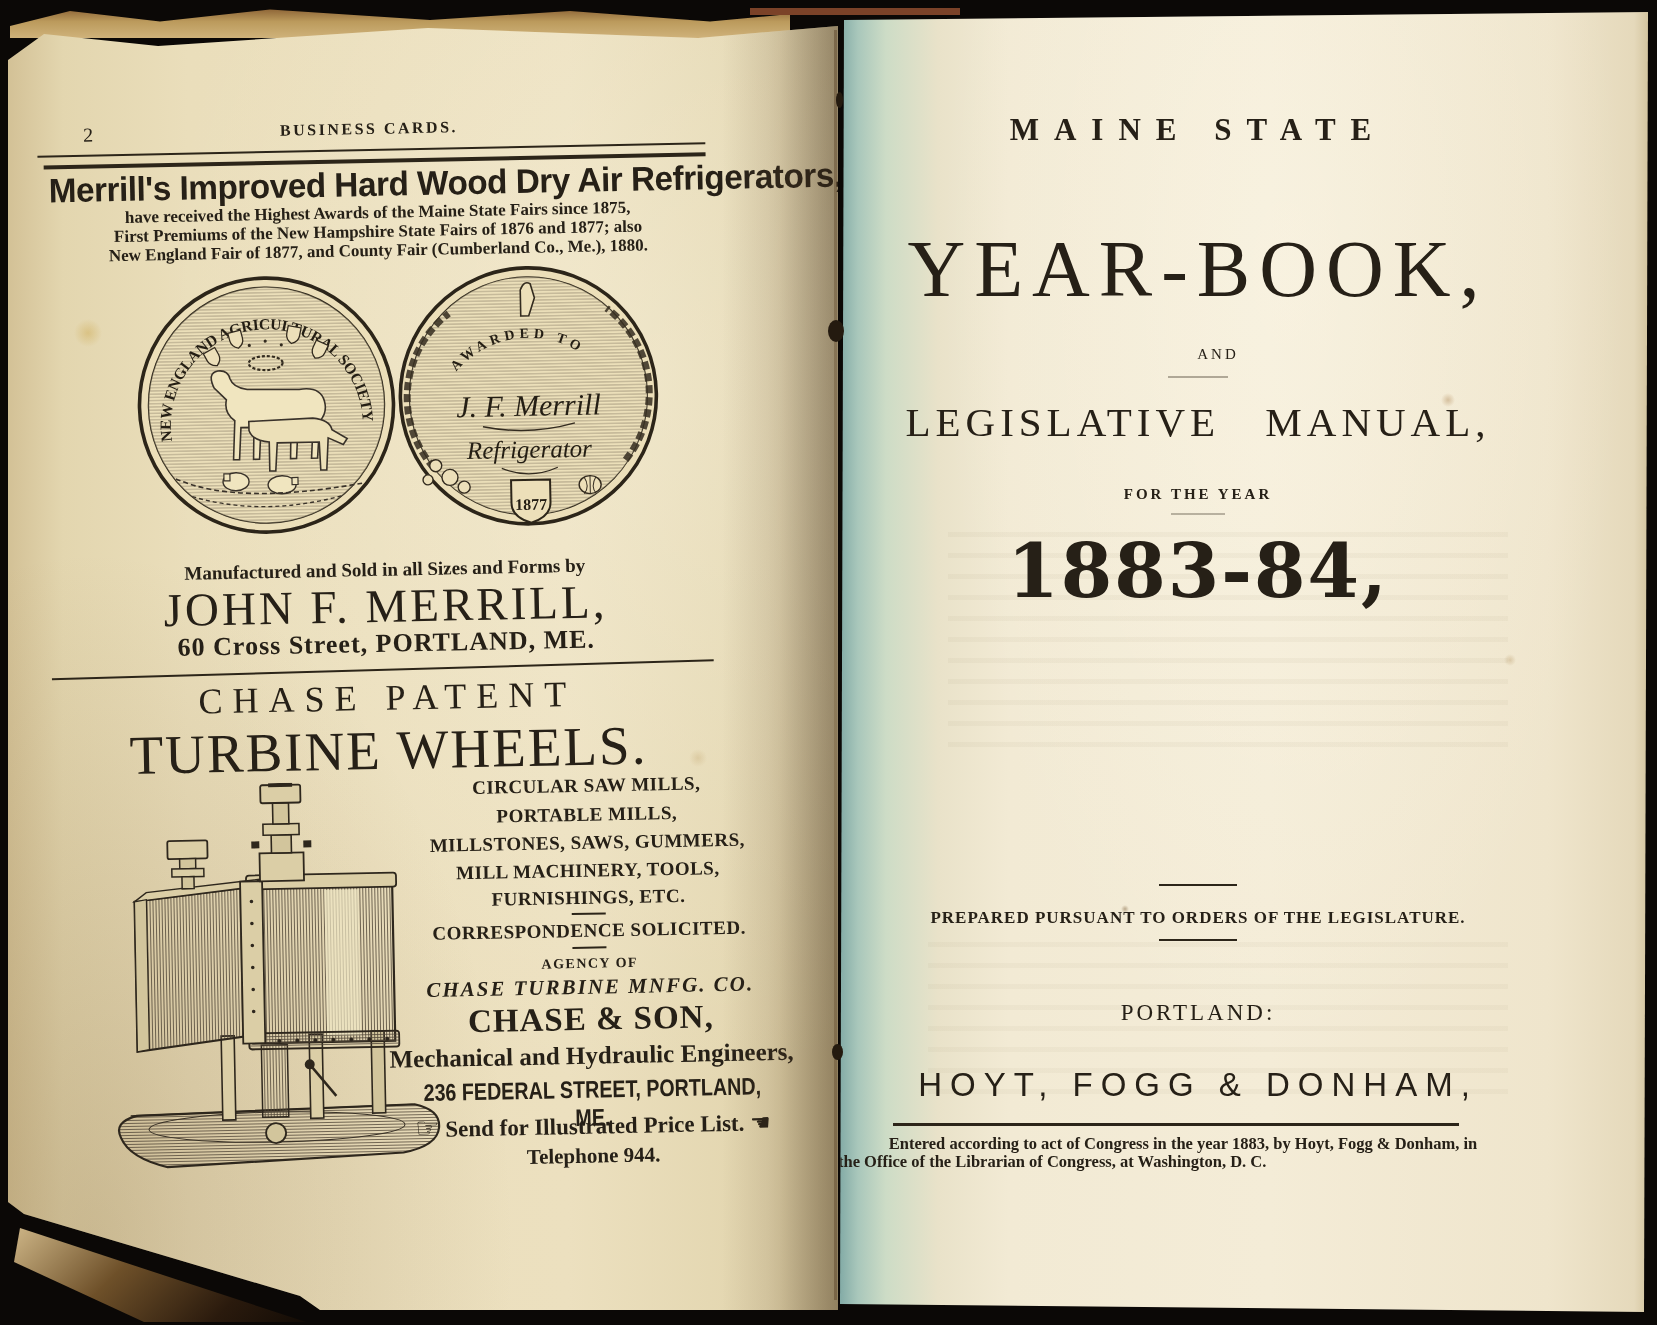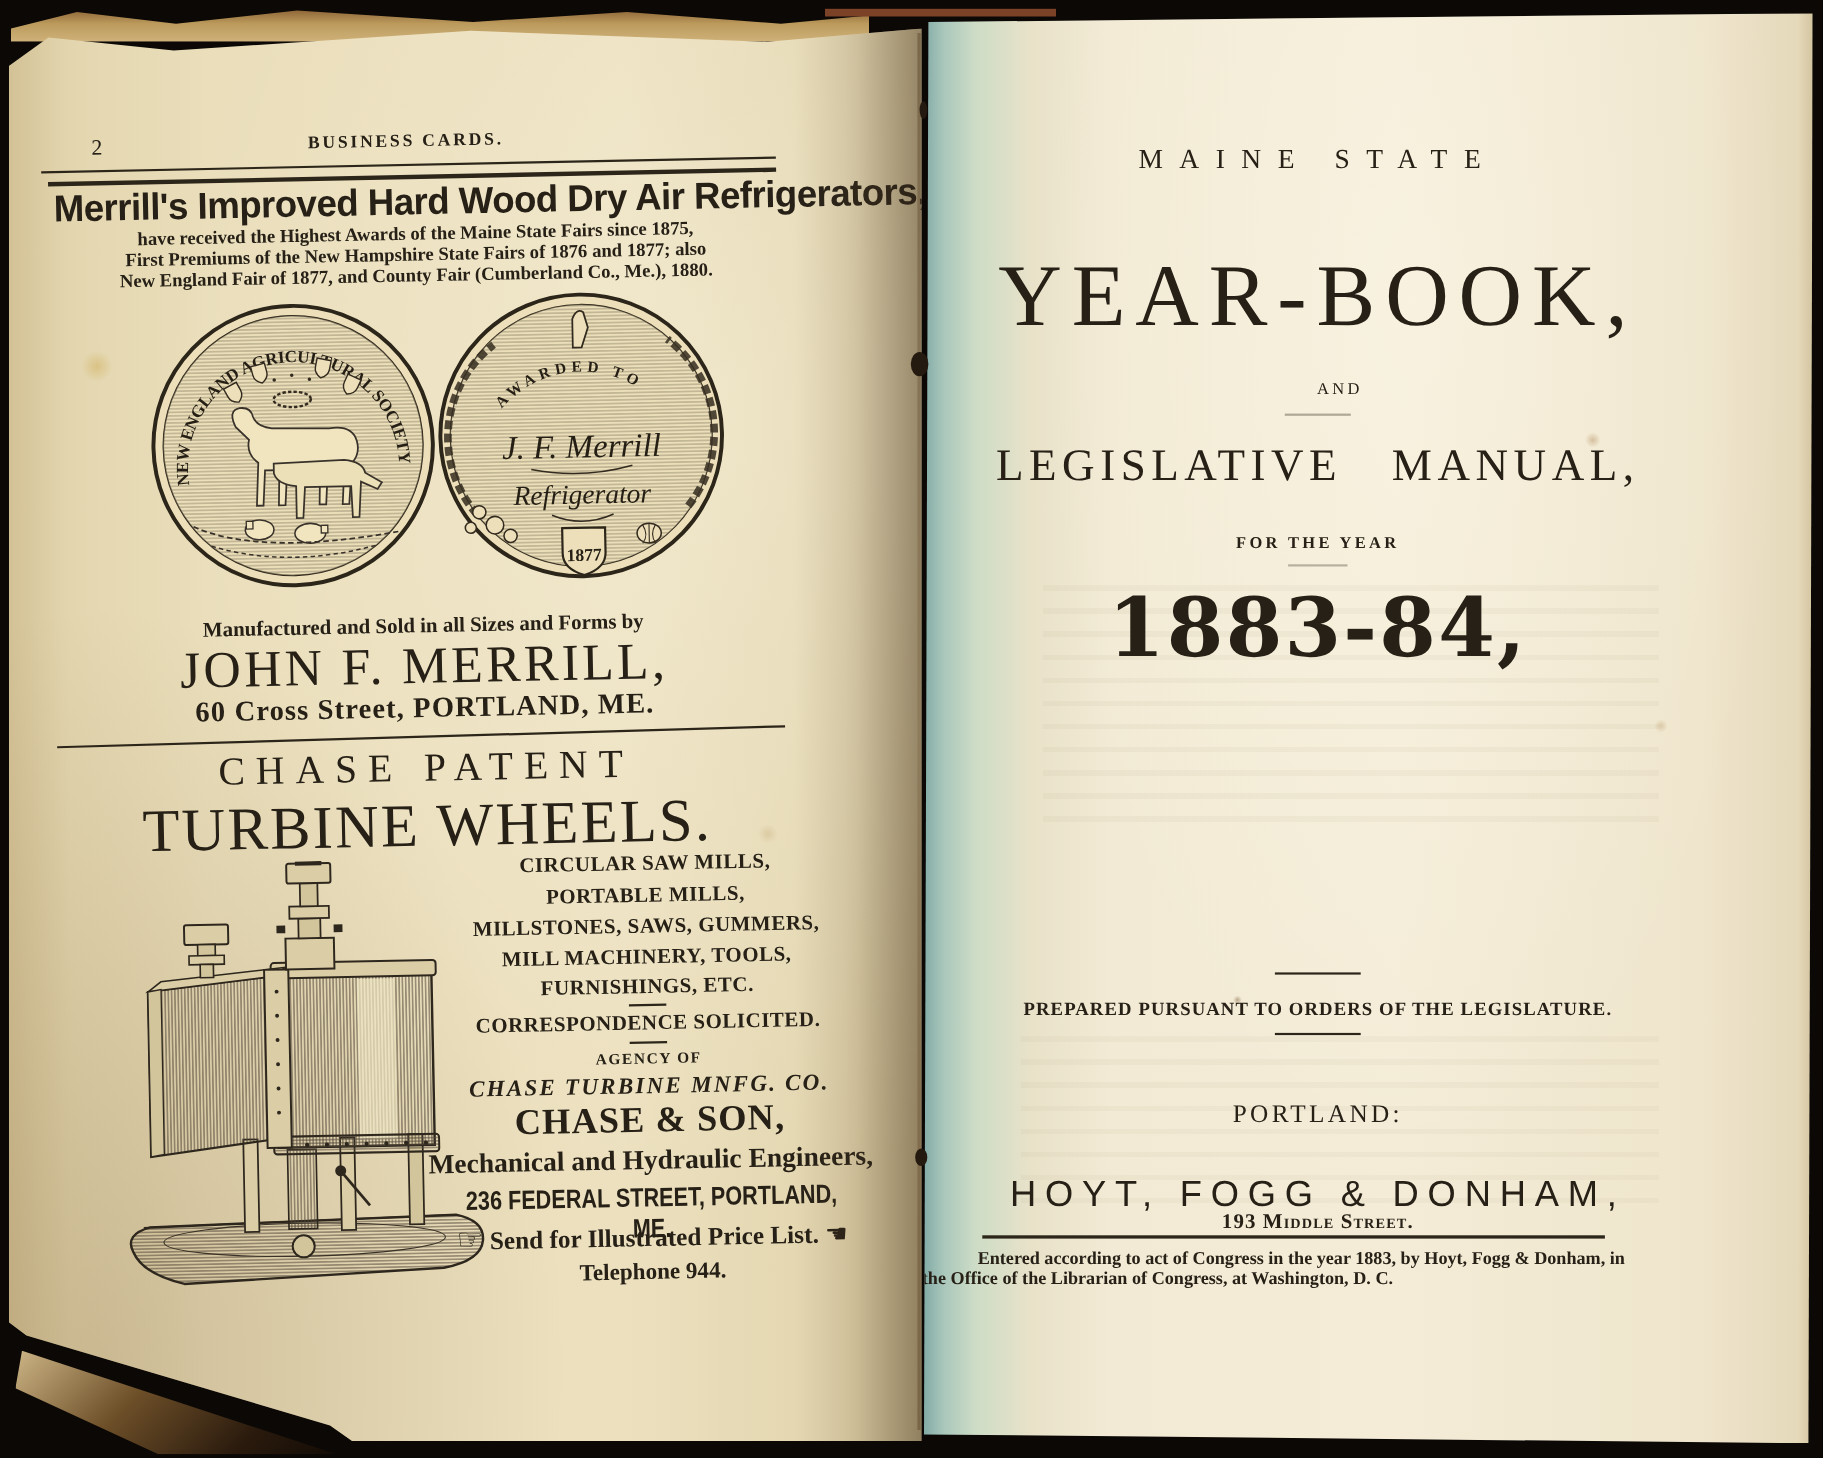--- a/index.html
+++ b/index.html
@@ -227,34 +227,33 @@
         </div>
         <div class="abs ctr" style="left:0;top:1129px;width:100%;font-size:21px;font-weight:700;">Telephone 944.</div>
       </div>
     </div>
   </div>
 
   <div class="abs" id="right-page">
     <div class="abs ghost-rows" style="left:110px;top:520px;width:560px;height:230px;opacity:.6;"></div>
     <div class="abs ghost-rows" style="left:90px;top:930px;width:580px;height:160px;opacity:.55;"></div>
 
-    <div class="abs rp-t ink" style="top:120px;font-size:25px;letter-spacing:15px;">MAINE STATE</div>
+    <div class="abs rp-t ink" style="top:100px;font-size:31px;letter-spacing:15px;font-weight:bold;">MAINE STATE</div>
     <div class="abs rp-t ink" style="top:212px;font-size:80px;letter-spacing:9px;">YEAR-BOOK,</div>
     <div class="abs rp-t ink" style="top:334px;font-size:15px;font-weight:400;letter-spacing:3px;margin-left:20px;">AND</div>
     <div class="abs" style="left:330px;top:364px;width:60px;height:2px;background:rgba(70,60,45,.40);"></div>
     <div class="abs rp-t ink" style="top:386px;font-size:41px;letter-spacing:5px;word-spacing:30px;">LEGISLATIVE MANUAL,</div>
     <div class="abs rp-t ink" style="top:474px;font-size:15px;font-weight:700;letter-spacing:3px;">FOR THE YEAR</div>
     <div class="abs" style="left:333px;top:501px;width:54px;height:2px;background:rgba(70,60,45,.35);"></div>
     <div class="abs rp-t ink" style="top:516px;font-family:'DejaVu Serif',serif;font-size:74px;font-weight:700;letter-spacing:2px;">1883-84,</div>
     <div class="abs" style="left:321px;top:872px;width:78px;height:2.4px;background:#2c2519;"></div>
     <div class="abs rp-t ink" style="top:896px;font-size:17px;font-weight:700;letter-spacing:1px;">PREPARED PURSUANT TO ORDERS OF THE LEGISLATURE.</div>
     <div class="abs" style="left:321px;top:927px;width:78px;height:2.4px;background:#2c2519;"></div>
     <div class="abs rp-t ink" style="top:988px;font-size:23px;letter-spacing:3px;">PORTLAND:</div>
     <div class="abs rp-t ink" style="top:1054px;font-family:'Liberation Sans',sans-serif;font-size:33px;letter-spacing:8px;">HOYT, FOGG &amp; DONHAM,</div>
-    <div class="abs rp-t ink" style="top:1088px;font-size:19px;font-weight:700;font-variant:small-caps;letter-spacing:1px;">193 Middle Street.</div>
     <div class="abs" style="left:55px;top:1111px;width:566px;height:2.6px;background:#2c2519;"></div>
     <div class="abs ink" style="left:0;top:1122px;width:690px;text-align:center;font-size:16.5px;font-weight:700;">Entered according to act of Congress in the year 1883, by Hoyt, Fogg &amp; Donham, in</div>
     <div class="abs ink" style="left:0;top:1140px;width:690px;text-align:left;font-size:16.5px;font-weight:700;">the Office of the Librarian of Congress, at Washington, D. C.</div>
   </div>
 
   <div class="abs" id="spine-top"></div>
   <div class="abs" id="crease"></div>
   <div class="abs stitch" style="left:836px;top:92px;width:7px;height:16px;"></div>
   <div class="abs stitch" style="left:828px;top:320px;width:16px;height:22px;"></div>
   <div class="abs stitch" style="left:832px;top:1044px;width:11px;height:16px;"></div>

